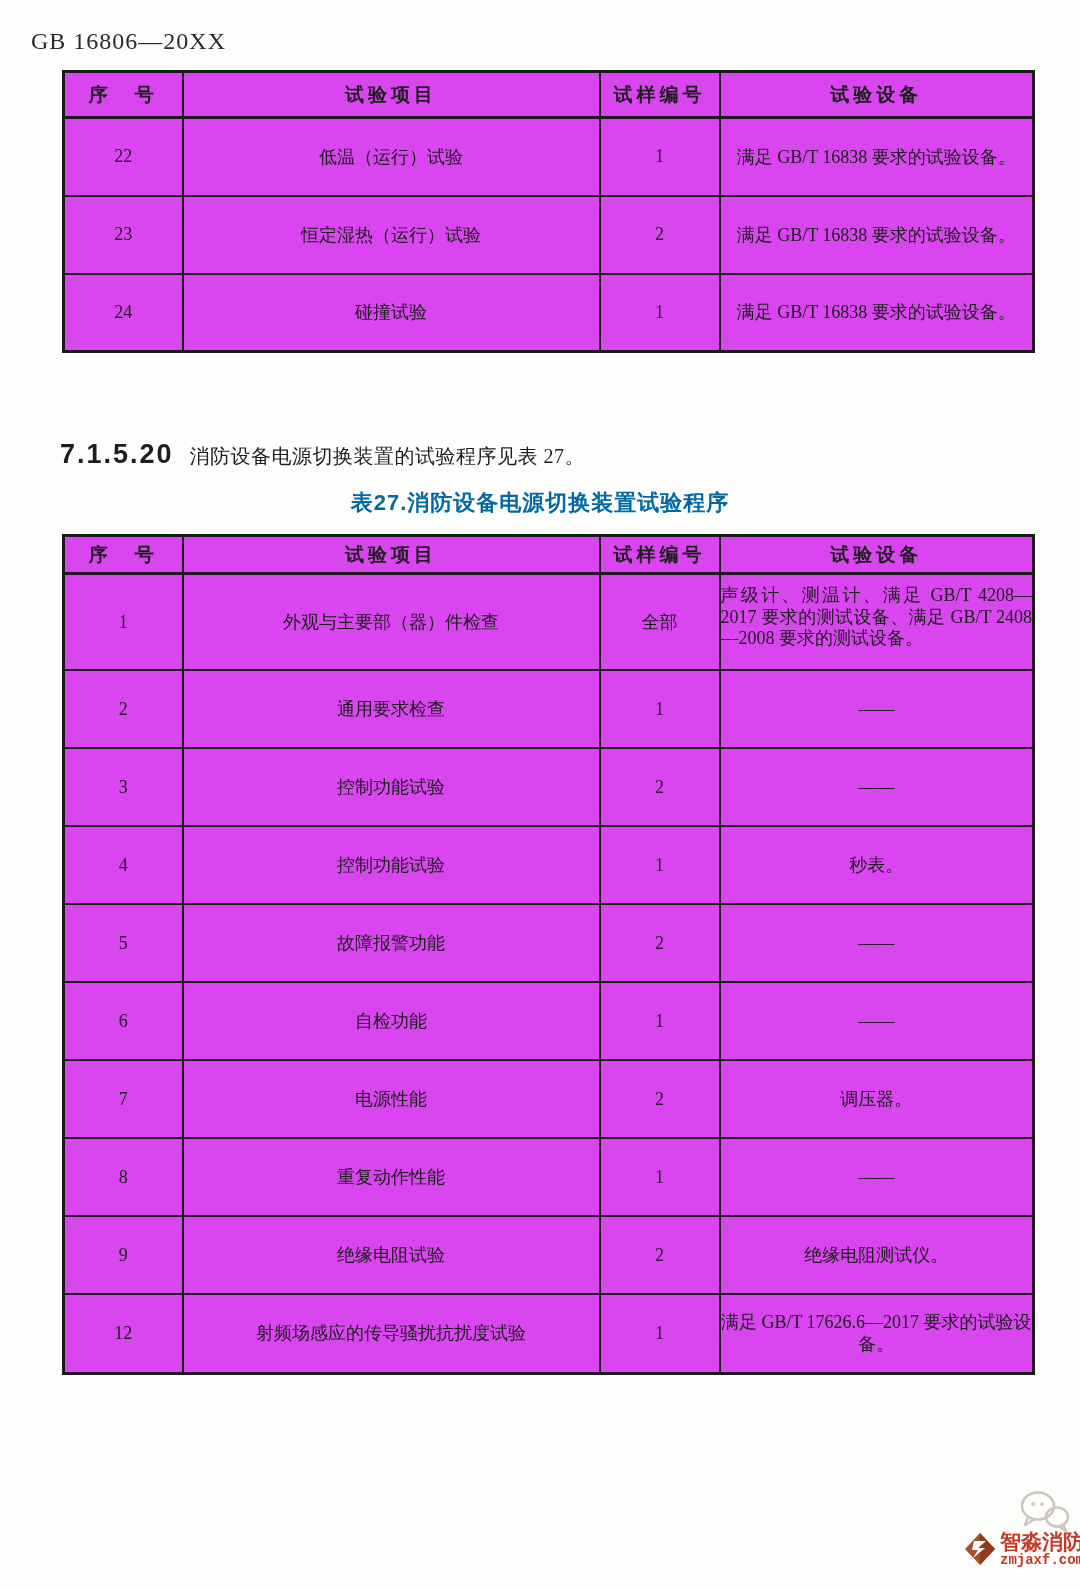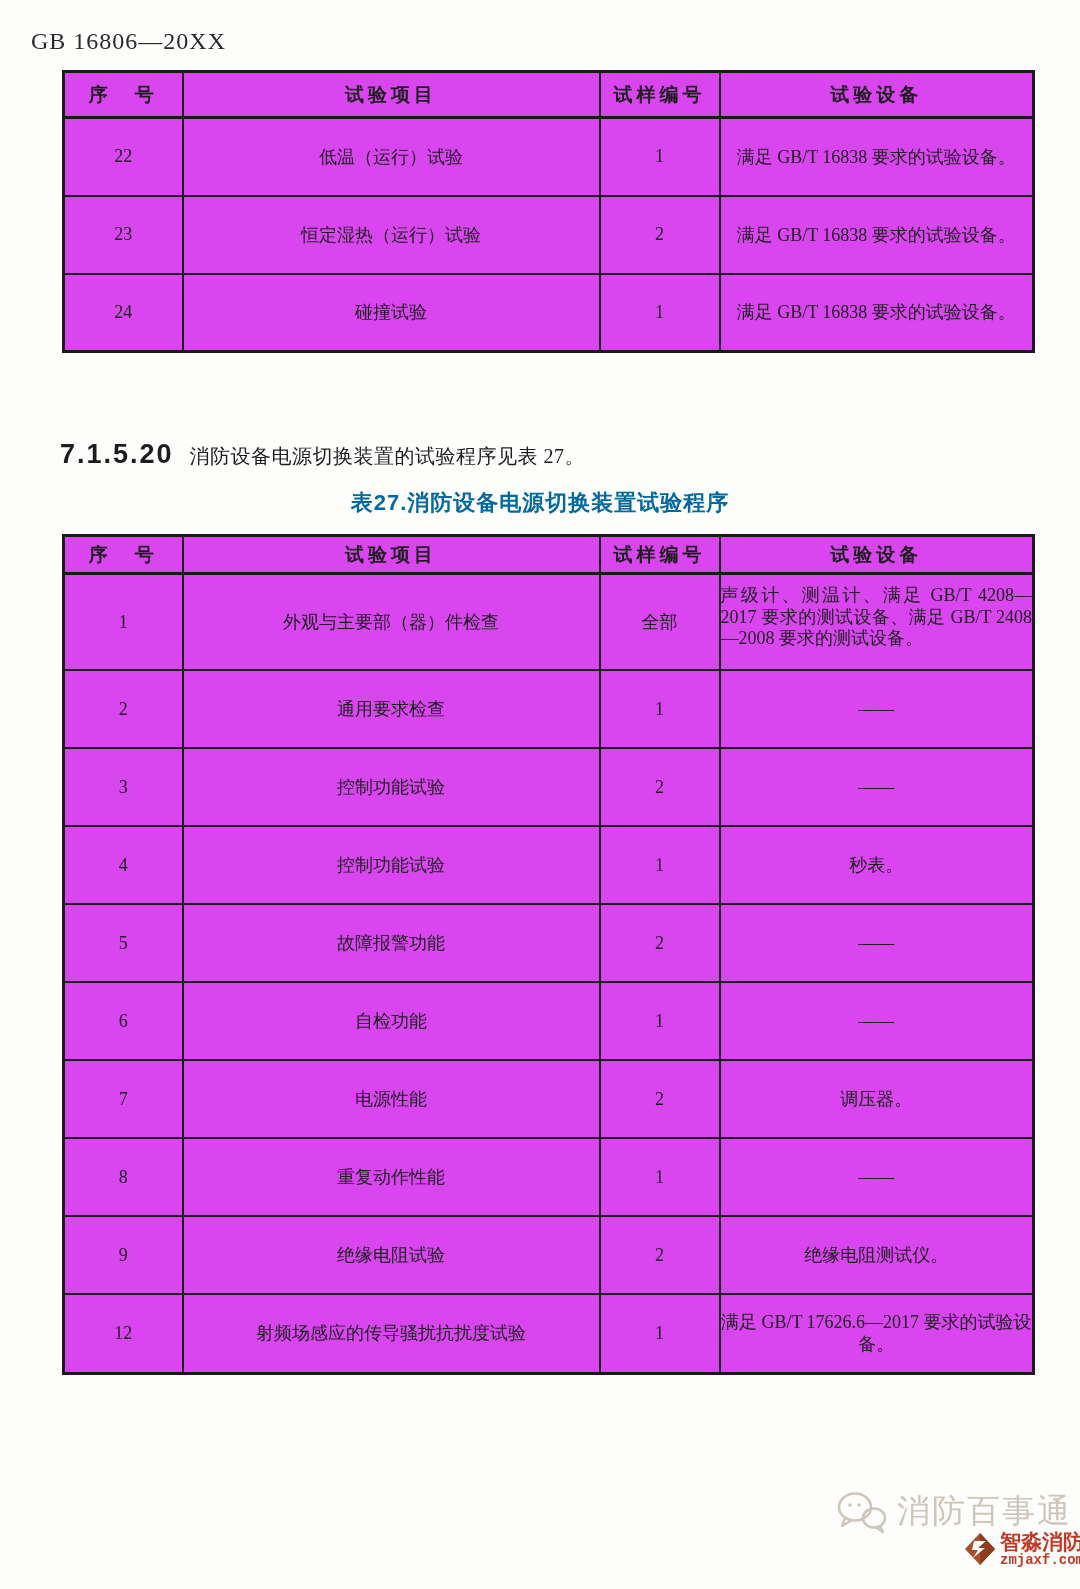--- a/index.html
+++ b/index.html
@@ -235,21 +235,20 @@
 <div class="watermark">
   <div class="wm-brand-row">
     <svg width="56" height="44" viewBox="0 0 56 44">
       <ellipse cx="22" cy="17" rx="16" ry="13.5" fill="none" stroke="var(--brand-color)" stroke-width="2.5"></ellipse>
       <path d="M12 28 L9 36 L19 30" fill="none" stroke="var(--brand-color)" stroke-width="2.5" stroke-linejoin="round"></path>
       <circle cx="17" cy="15" r="1.8" fill="var(--brand-color)"></circle>
       <circle cx="26" cy="15" r="1.8" fill="var(--brand-color)"></circle>
       <ellipse cx="41" cy="28" rx="11" ry="9.5" fill="none" stroke="var(--brand-color)" stroke-width="2.5"></ellipse>
       <path d="M47 36 L50 42 L42 37" fill="none" stroke="var(--brand-color)" stroke-width="2.5" stroke-linejoin="round"></path>
     </svg>
-    <span class="wm-brand-text">消防百事通</span>
   </div>
   <div class="wm-logo-row">
     <svg width="32" height="34" viewBox="0 0 32 34">
       <polygon points="16,1 31,17 16,33 1,17" fill="var(--logo-shape)"></polygon>
       <polygon points="16,1 31,17 16,33" fill="#8d3c1f"></polygon>
       <polygon points="10,9 22,9 14,16 21,16 9,26 14,18 8,18" fill="#fdfdfc"></polygon>
     </svg>
     <div class="wm-logo-texts">
       <span class="wm-logo-name">智淼消防</span>
       <span class="wm-logo-url">zmjaxf.com</span>

